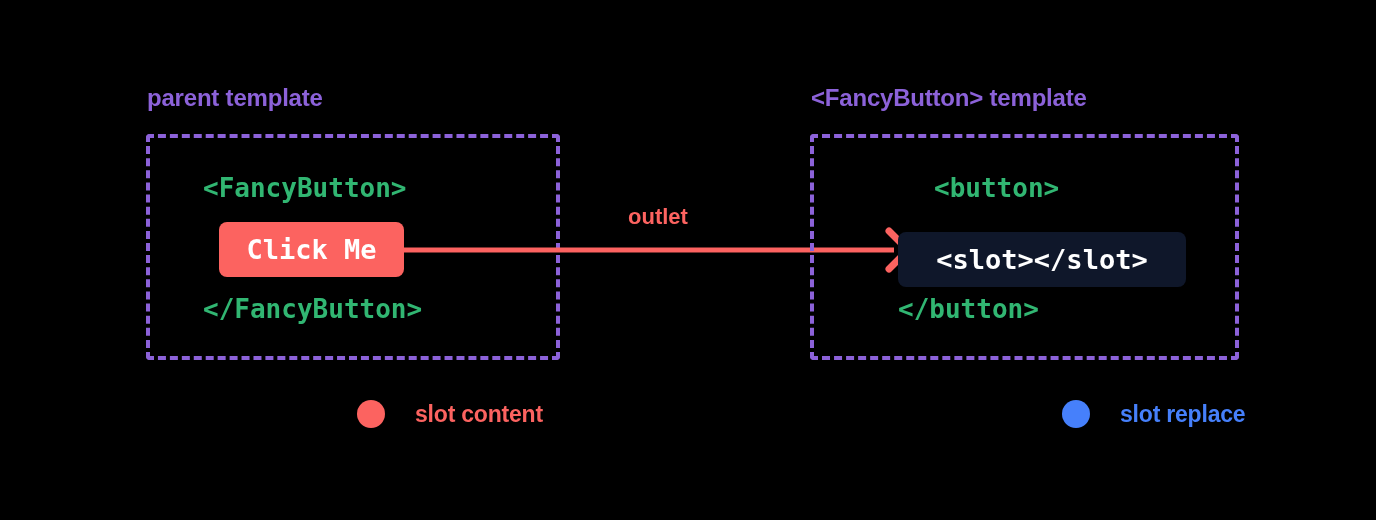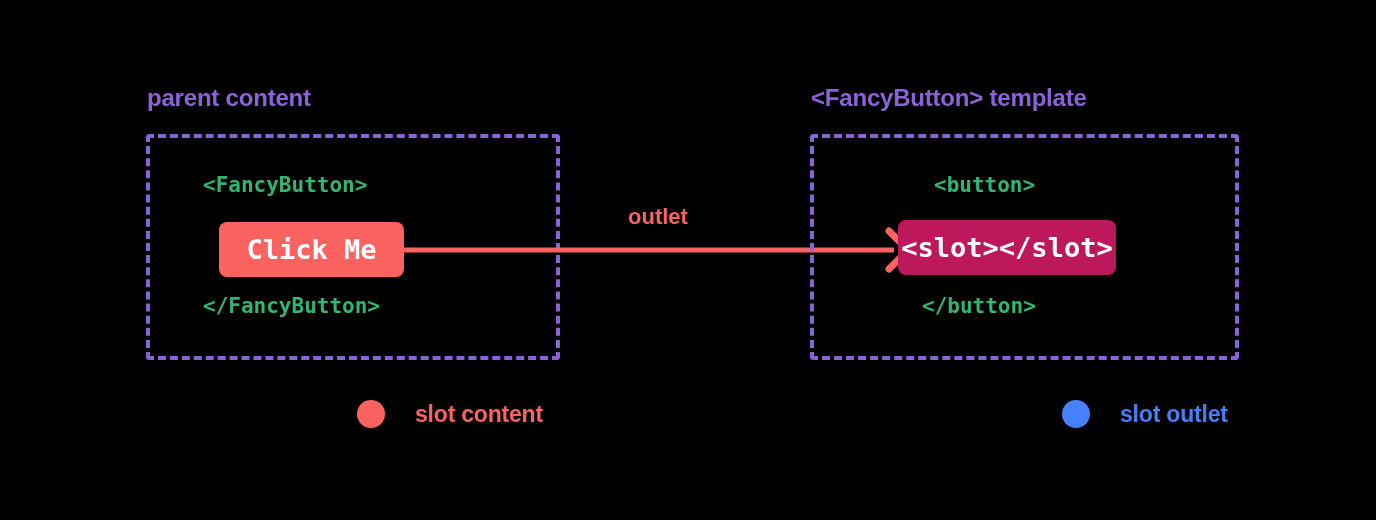--- a/index.html
+++ b/index.html
@@ -42,51 +42,51 @@
     box-sizing: border-box;
   }
   #box-parent { left: 146px; top: 134px; width: 414px; height: 226px; }
   #box-fancy  { left: 810px; top: 134px; width: 429px; height: 226px; }
 
   
   .code-line {
     position: absolute;
     font-family: "DejaVu Sans Mono", monospace;
     font-weight: bold;
-    font-size: 21px;
+    font-size: 26px;
     color: #31B672;
     white-space: pre;
     letter-spacing: 0px;
   }
   #code-open-fancy  { left: 203px; top: 173px; }
   #code-close-fancy { left: 203px; top: 294px; }
   #code-open-button  { left: 898px; top: 173px; margin-left: 36px; }
-  #code-close-button { left: 898px; top: 294px; margin-left: 24px; }
+  #code-close-button { left: 898px; top: 294px; }
 
   
   .chip {
     position: absolute;
     display: flex;
     align-items: center;
     justify-content: center;
     border-radius: 8px;
     font-family: "DejaVu Sans Mono", monospace;
     font-weight: bold;
     font-size: 27px;
     color: #FFFFFF;
     white-space: pre;
     box-sizing: border-box;
   }
   #chip-slot-content {
     left: 219px; top: 222px; width: 185px; height: 55px;
     background: #FC6360;
   }
   #chip-slot-outlet {
-    left: 898px; top: 220px; width: 218px; height: 55px;
-    background: #be185d;
+    left: 898px; top: 232px; width: 288px; height: 55px;
+    background: #0f172a;
   }
 
   
   #arrow-wrap {
     position: absolute;
     left: 402px;
     top: 227px;
     width: 512px;
     height: 46px;
   }
@@ -126,21 +126,21 @@
   #legend-slot-content .legend-text { color: #FC6360; }
   #legend-slot-outlet { left: 1062px; top: 400px; }
   #legend-slot-outlet .legend-dot { background: #4680FB; }
   #legend-slot-outlet .legend-text { color: #4680FB; }
 </style>
 </head>
 <body>
 
 <div class="stage">
 
-  <div class="section-label" id="label-parent">parent content</div>
+  <div class="section-label" id="label-parent">parent template</div>
 
   <div class="template-box" id="box-parent"></div>
 
   <div class="code-line" id="code-open-fancy">&lt;FancyButton&gt;</div>
 
   <div class="chip" id="chip-slot-content">Click Me</div>
 
   <div class="code-line" id="code-close-fancy">&lt;/FancyButton&gt;</div>
 
   <div id="arrow-label">outlet</div>
@@ -162,16 +162,16 @@
 
   <div class="code-line" id="code-close-button">&lt;/button&gt;</div>
 
   <div class="legend-item" id="legend-slot-content">
     <span class="legend-dot"></span>
     <span class="legend-text">slot content</span>
   </div>
 
   <div class="legend-item" id="legend-slot-outlet">
     <span class="legend-dot"></span>
-    <span class="legend-text">slot outlet</span>
+    <span class="legend-text">slot replace</span>
   </div>
 
 </div>
 
 </body></html>

